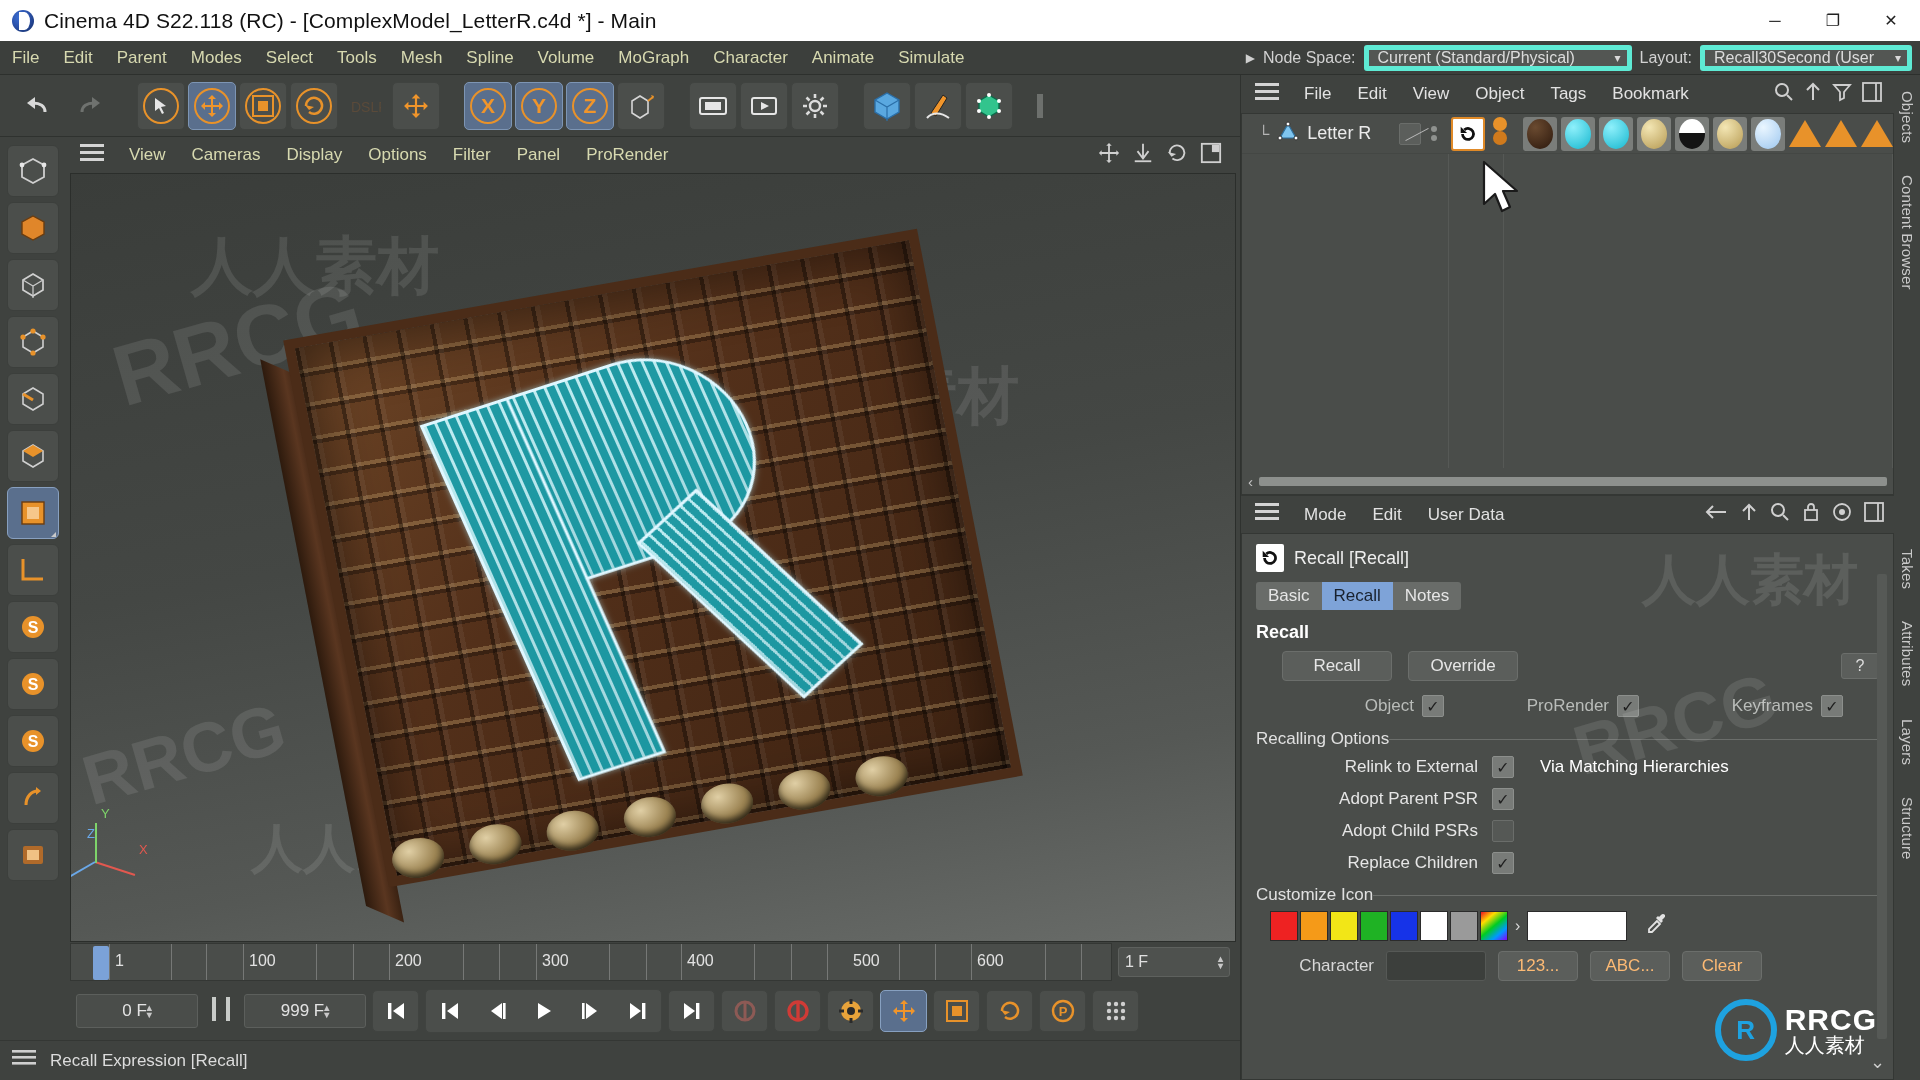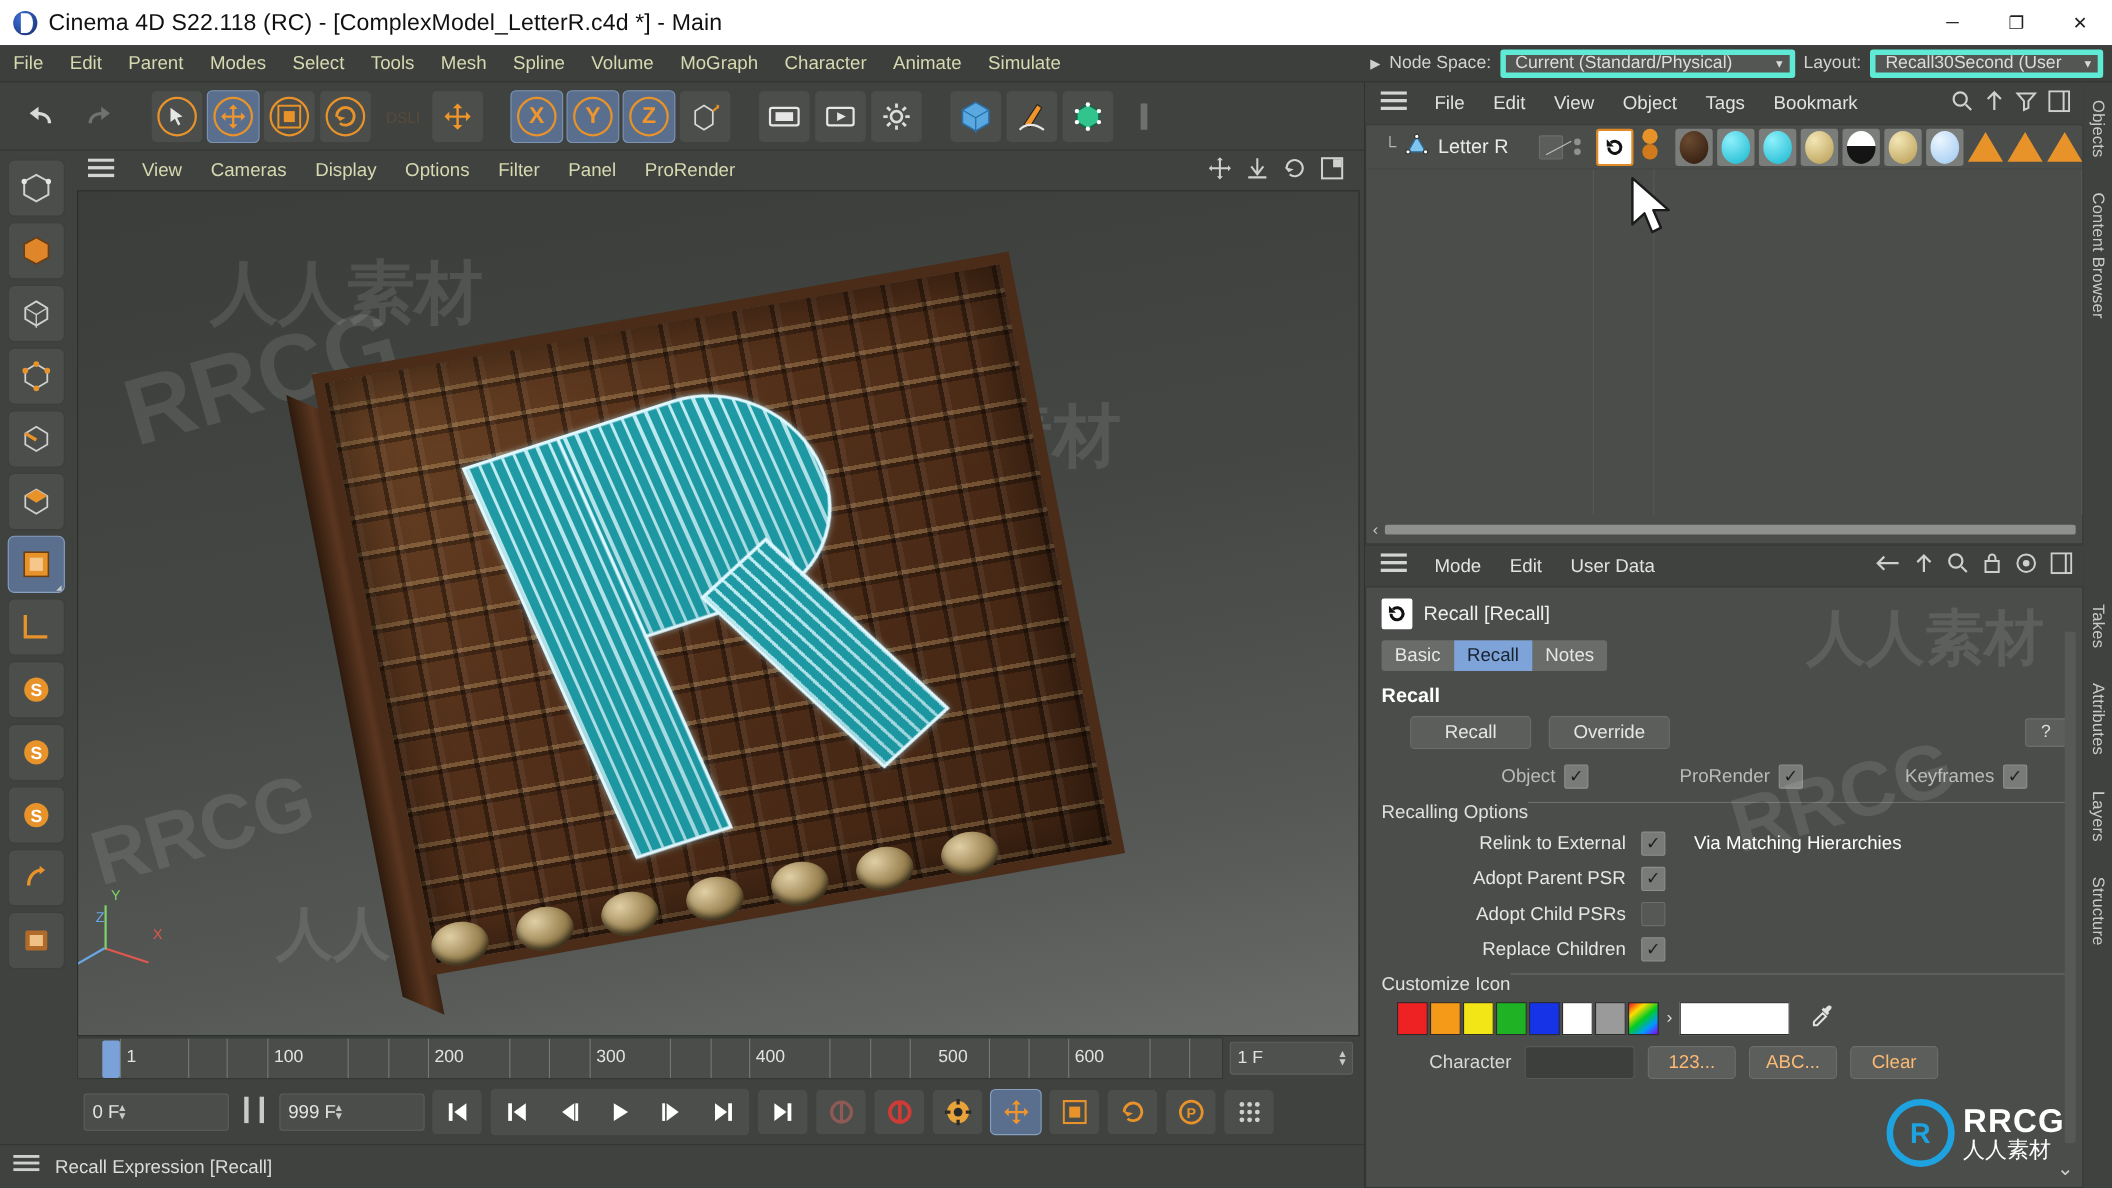--- a/index.html
+++ b/index.html
@@ -169,22 +169,22 @@
     display:flex;align-items:center;padding:0 6px;font-size:16px;color:#e0e0e0;justify-content:space-between;
   }
   .spin{display:flex;flex-direction:column;line-height:7px;font-size:10px;color:#c8c8c8}
 
   
   .transport{
     height:58px;background:#3f423f;display:flex;align-items:center;gap:6px;flex:none;
     padding-left:10px;
   }
   .numfield{
-    width:132px;height:34px;background:#4a4d4a;border:1px solid #5c5f5c;border-radius:3px;
-    display:flex;align-items:center;justify-content:flex-start;padding:0 7px;font-size:17px;color:#e3e3e3;
+    width:122px;height:34px;background:#4a4d4a;border:1px solid #5c5f5c;border-radius:3px;
+    display:flex;align-items:center;justify-content:center;padding:0 7px;font-size:17px;color:#e3e3e3;
   }
   .pgroup{display:flex;background:#4b4e4b;border-radius:5px;border:1px solid #404340;}
   .pbtn{width:47px;height:42px;display:flex;align-items:center;justify-content:center;}
   .pbtn.single{border-radius:5px;background:#4b4e4b;border:1px solid #404340;}
   .rbtn{
     width:47px;height:42px;border-radius:5px;background:#4b4e4b;border:1px solid #404340;
     display:flex;align-items:center;justify-content:center;
   }
   .rbtn.sel{background:#5a6f8d;border-color:#87a0c0;}
 
@@ -241,21 +241,21 @@
     min-width:110px;height:30px;background:#5b5e5b;border:1px solid #6b6e6b;border-radius:4px;
     display:flex;align-items:center;justify-content:center;font-size:17px;color:#e6e6e6;padding:0 12px;
   }
   .qbtn{margin-left:auto;margin-right:14px;width:38px;height:26px;background:#5b5e5b;border:1px solid #6b6e6b;
     border-radius:3px;display:flex;align-items:center;justify-content:center;font-size:16px;color:#ddd;}
   .cbrow{display:flex;align-items:center;padding:6px 0 6px 0;font-size:17px;}
   .cbitem{display:flex;align-items:center;gap:8px;color:#b9bcb9;}
   .ck{width:22px;height:22px;background:#76797 6;background:#787b78;border:1px solid #8c8f8c;border-radius:2px;
      display:flex;align-items:center;justify-content:center;font-size:16px;color:#1e1e1e;}
   .ck.off{background:#555855;border-color:#6a6d6a;color:transparent;}
-  .divlabel{display:flex;padding:6px 14px 2px 14px;font-size:17px;color:#e0e0e0;}
+  .divlabel{display:flex;align-items:center;padding:6px 14px 2px 14px;font-size:17px;color:#e0e0e0;}
   .divlabel .ln{flex:1;height:1px;background:#6b6e6b;}
   .optrow{display:flex;align-items:center;padding:5px 0 5px 0;font-size:17px;color:#e6e6e6;}
   .optlbl{width:250px;text-align:right;padding-right:14px;}
   .bold{font-weight:normal;color:#fff;}
   .swatches{display:flex;align-items:center;gap:2px;padding:4px 0 0 28px;}
   .sw{width:28px;height:30px;border:1px solid #2b2b2b;}
   .gt{color:#d8d8d8;font-size:16px;padding:0 5px;}
   .whitefield{width:100px;height:30px;background:#fff;border:1px solid #2b2b2b;}
   .charrow{display:flex;align-items:center;gap:12px;padding:10px 0 0 0;font-size:17px;}
   .charfield{width:100px;height:30px;background:#3c3f3c;border:1px solid #565956;border-radius:3px;}

